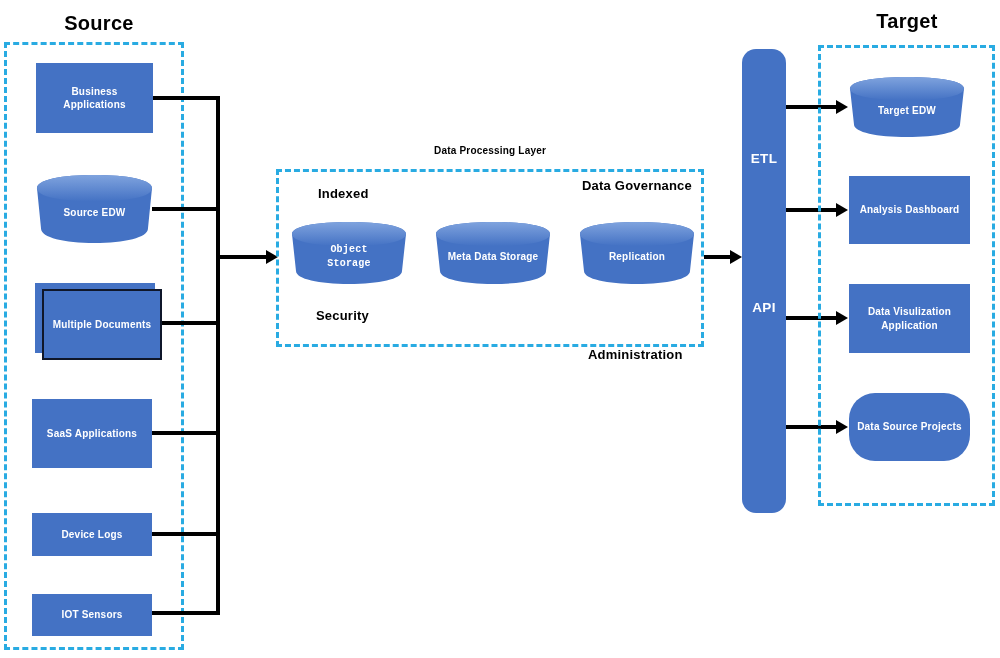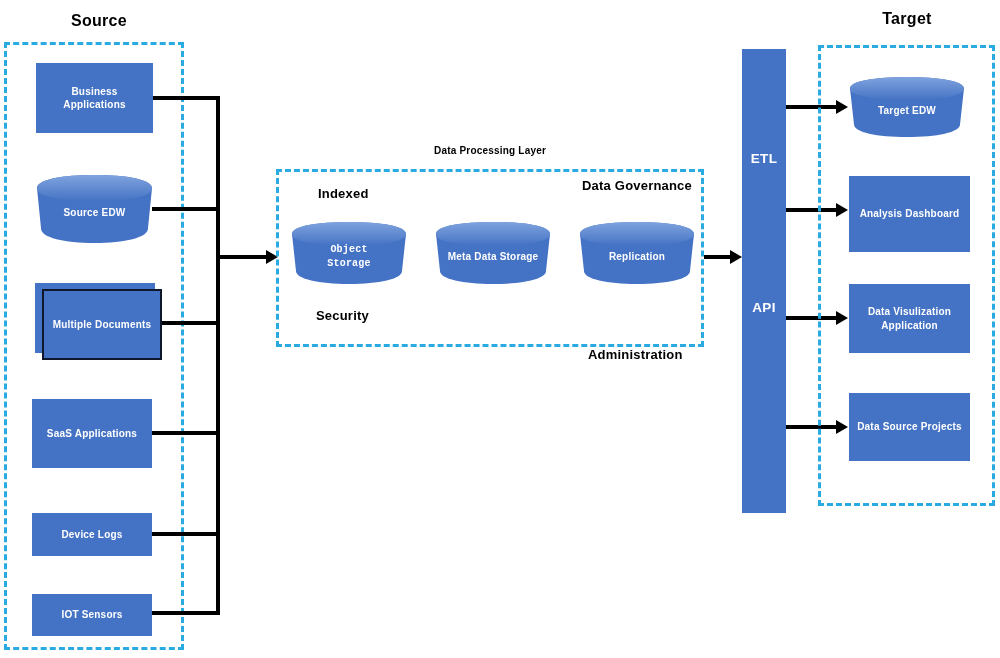--- a/index.html
+++ b/index.html
@@ -13,21 +13,21 @@
   }
   * { box-sizing: border-box; }
 
   
   .dashed-box {
     position: absolute;
     border: 3px dashed var(--dashed-border, #29ABE2);
   }
   .group-title {
     position: absolute;
-    font-size: 16px;
+    font-size: 20px;
     font-weight: 700;
     color: var(--title-text, #000);
     text-align: center;
     letter-spacing: .3px;
   }
   .section-title {
     position: absolute;
     font-size: 10px;
     font-weight: 700;
     color: var(--title-text, #000);
@@ -85,20 +85,21 @@
     width: 0; height: 0;
     border-top: 7px solid transparent;
     border-bottom: 7px solid transparent;
     border-left: 12px solid var(--connector, #000);
   }
 
   
   .pipeline-bar {
     position: absolute;
     background: var(--node-fill, #4472C4);
+    border-radius: 14px;
   }
   .pipeline-label {
     position: absolute;
     left: 0; right: 0;
     text-align: center;
     font-size: 13.5px;
     font-weight: 700;
     color: var(--node-text, #fff);
     letter-spacing: .4px;
   }
@@ -213,25 +214,25 @@
   <div class="dashed-box" style="left:818px;top:45px;width:177px;height:461px;"></div>
 
   <div class="cylinder" style="left:848px;top:76px;width:118px;height:62px;">
     <svg viewBox="0 0 118 64" preserveAspectRatio="none">
       <path class="cyl-body" d="M2,13 C2,5 27,1 59,1 C91,1 116,5 116,13 L112,50 C112,58 89,63 59,63 C29,63 6,58 6,50 Z"></path>
       <path fill="url(#lensGrad)" d="M2,13 C2,5 27,1 59,1 C91,1 116,5 116,13 C116,21 91,25 59,25 C27,25 2,21 2,13 Z"></path>
     </svg>
     <div class="node-label">Target EDW</div>
   </div>
 
-  <div class="node" style="left:849px;top:176px;width:121px;height:76px;">
+  <div class="node" style="left:849px;top:176px;width:121px;height:68px;">
     <div class="node-label">Analysis Dashboard</div>
   </div>
 
   <div class="node" style="left:849px;top:284px;width:121px;height:69px;">
     <div class="node-label">Data Visulization Application</div>
   </div>
 
-  <div class="node" style="left:849px;top:393px;width:121px;height:68px;">
+  <div class="node" style="left:849px;top:393px;width:121px;height:68px;border-radius:26px;">
     <div class="node-label">Data Source Projects</div>
   </div>
 
 </div>
 
 </body></html>

